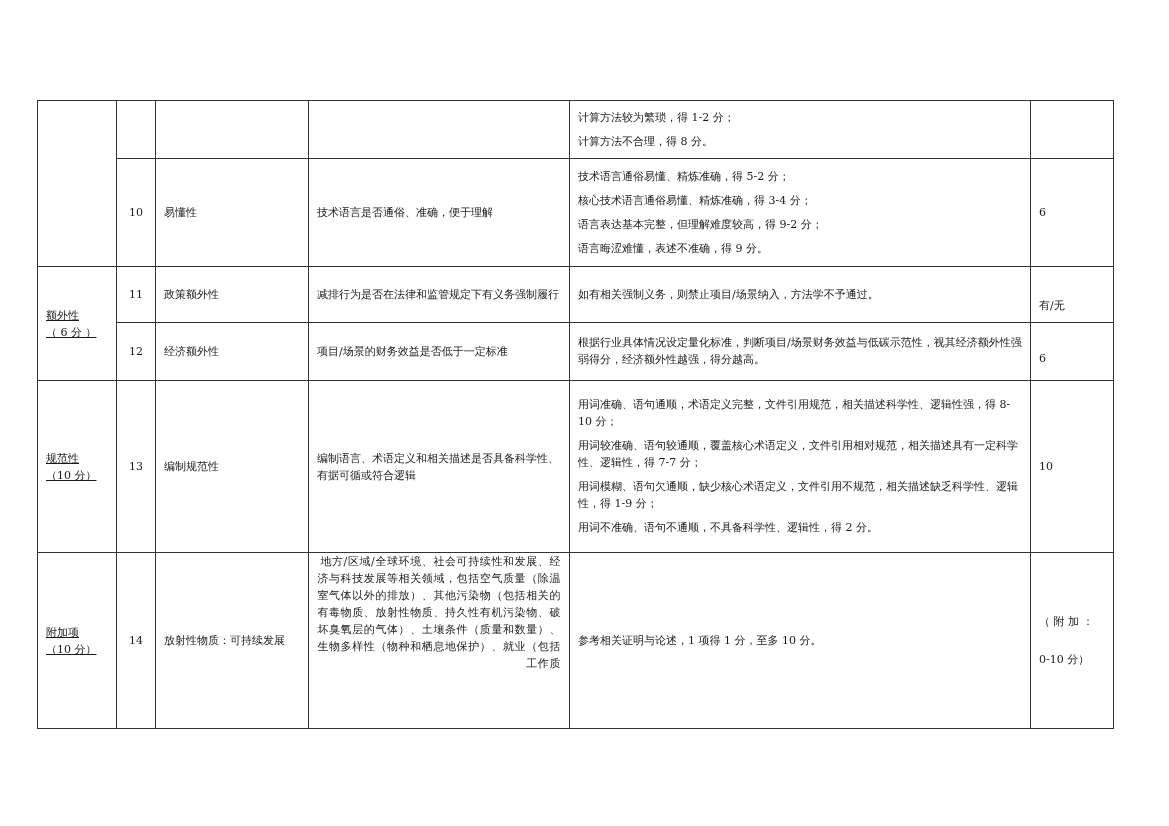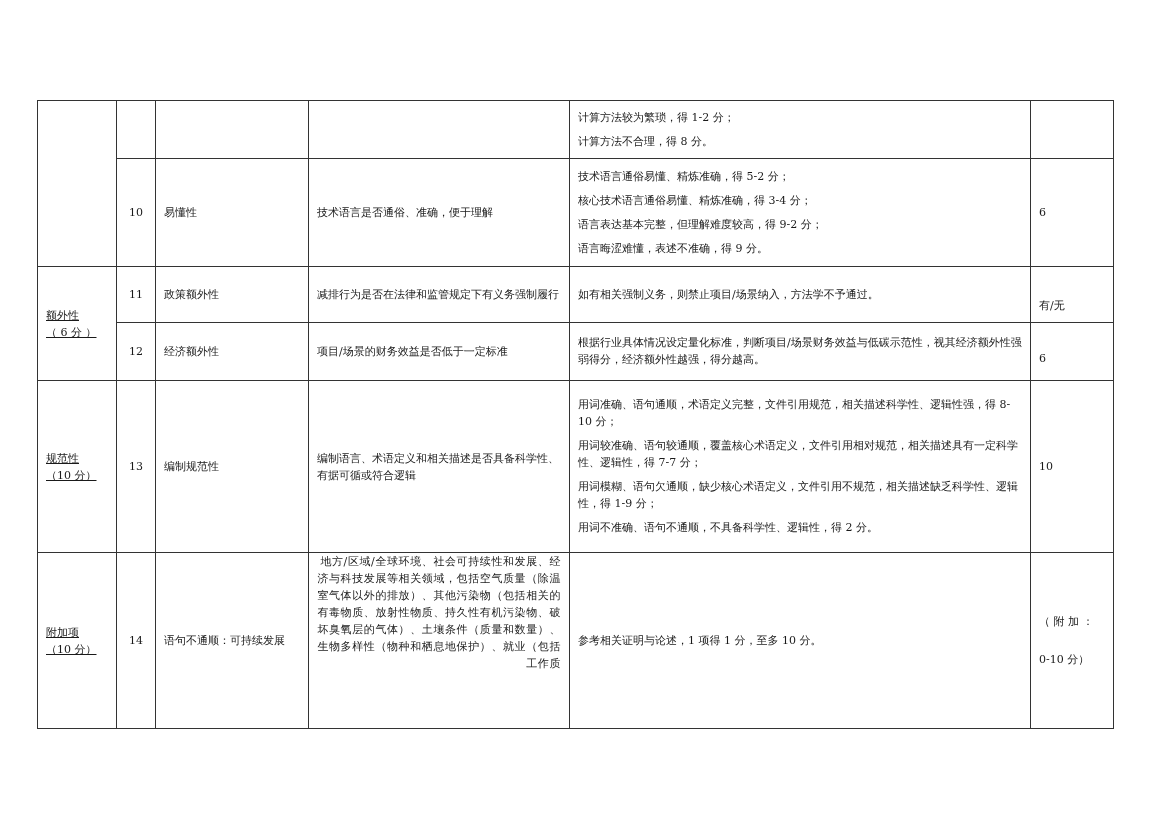--- a/index.html
+++ b/index.html
@@ -99,21 +99,21 @@
       </td>
       <td>10</td>
     </tr>
 
     <tr style="height:176px">
       <td class="c-cat">
         <span class="cat-text">附加项</span>
         <span class="cat-text">（10 分）</span>
       </td>
       <td class="c-no">14</td>
-      <td>语句不通顺：可持续发展</td>
+      <td>放射性物质：可持续发展</td>
       <td class="desc-dense" style="vertical-align:top; letter-spacing:0.6px;">地方/区域/全球环境、社会可持续性和发展、经济与科技发展等相关领域，包括空气质量（除温室气体以外的排放）、其他污染物（包括相关的有毒物质、放射性物质、持久性有机污染物、破坏臭氧层的气体）、土壤条件（质量和数量）、生物多样性（物种和栖息地保护）、就业（包括工作质</td>
       <td>
         <span class="crit-line">参考相关证明与论述，1 项得 1 分，至多 10 分。</span>
       </td>
       <td>
         <span class="score-extra">（ 附 加 ：</span>
         <span class="score-extra">0-10 分）</span>
       </td>
     </tr>
   </tbody>

